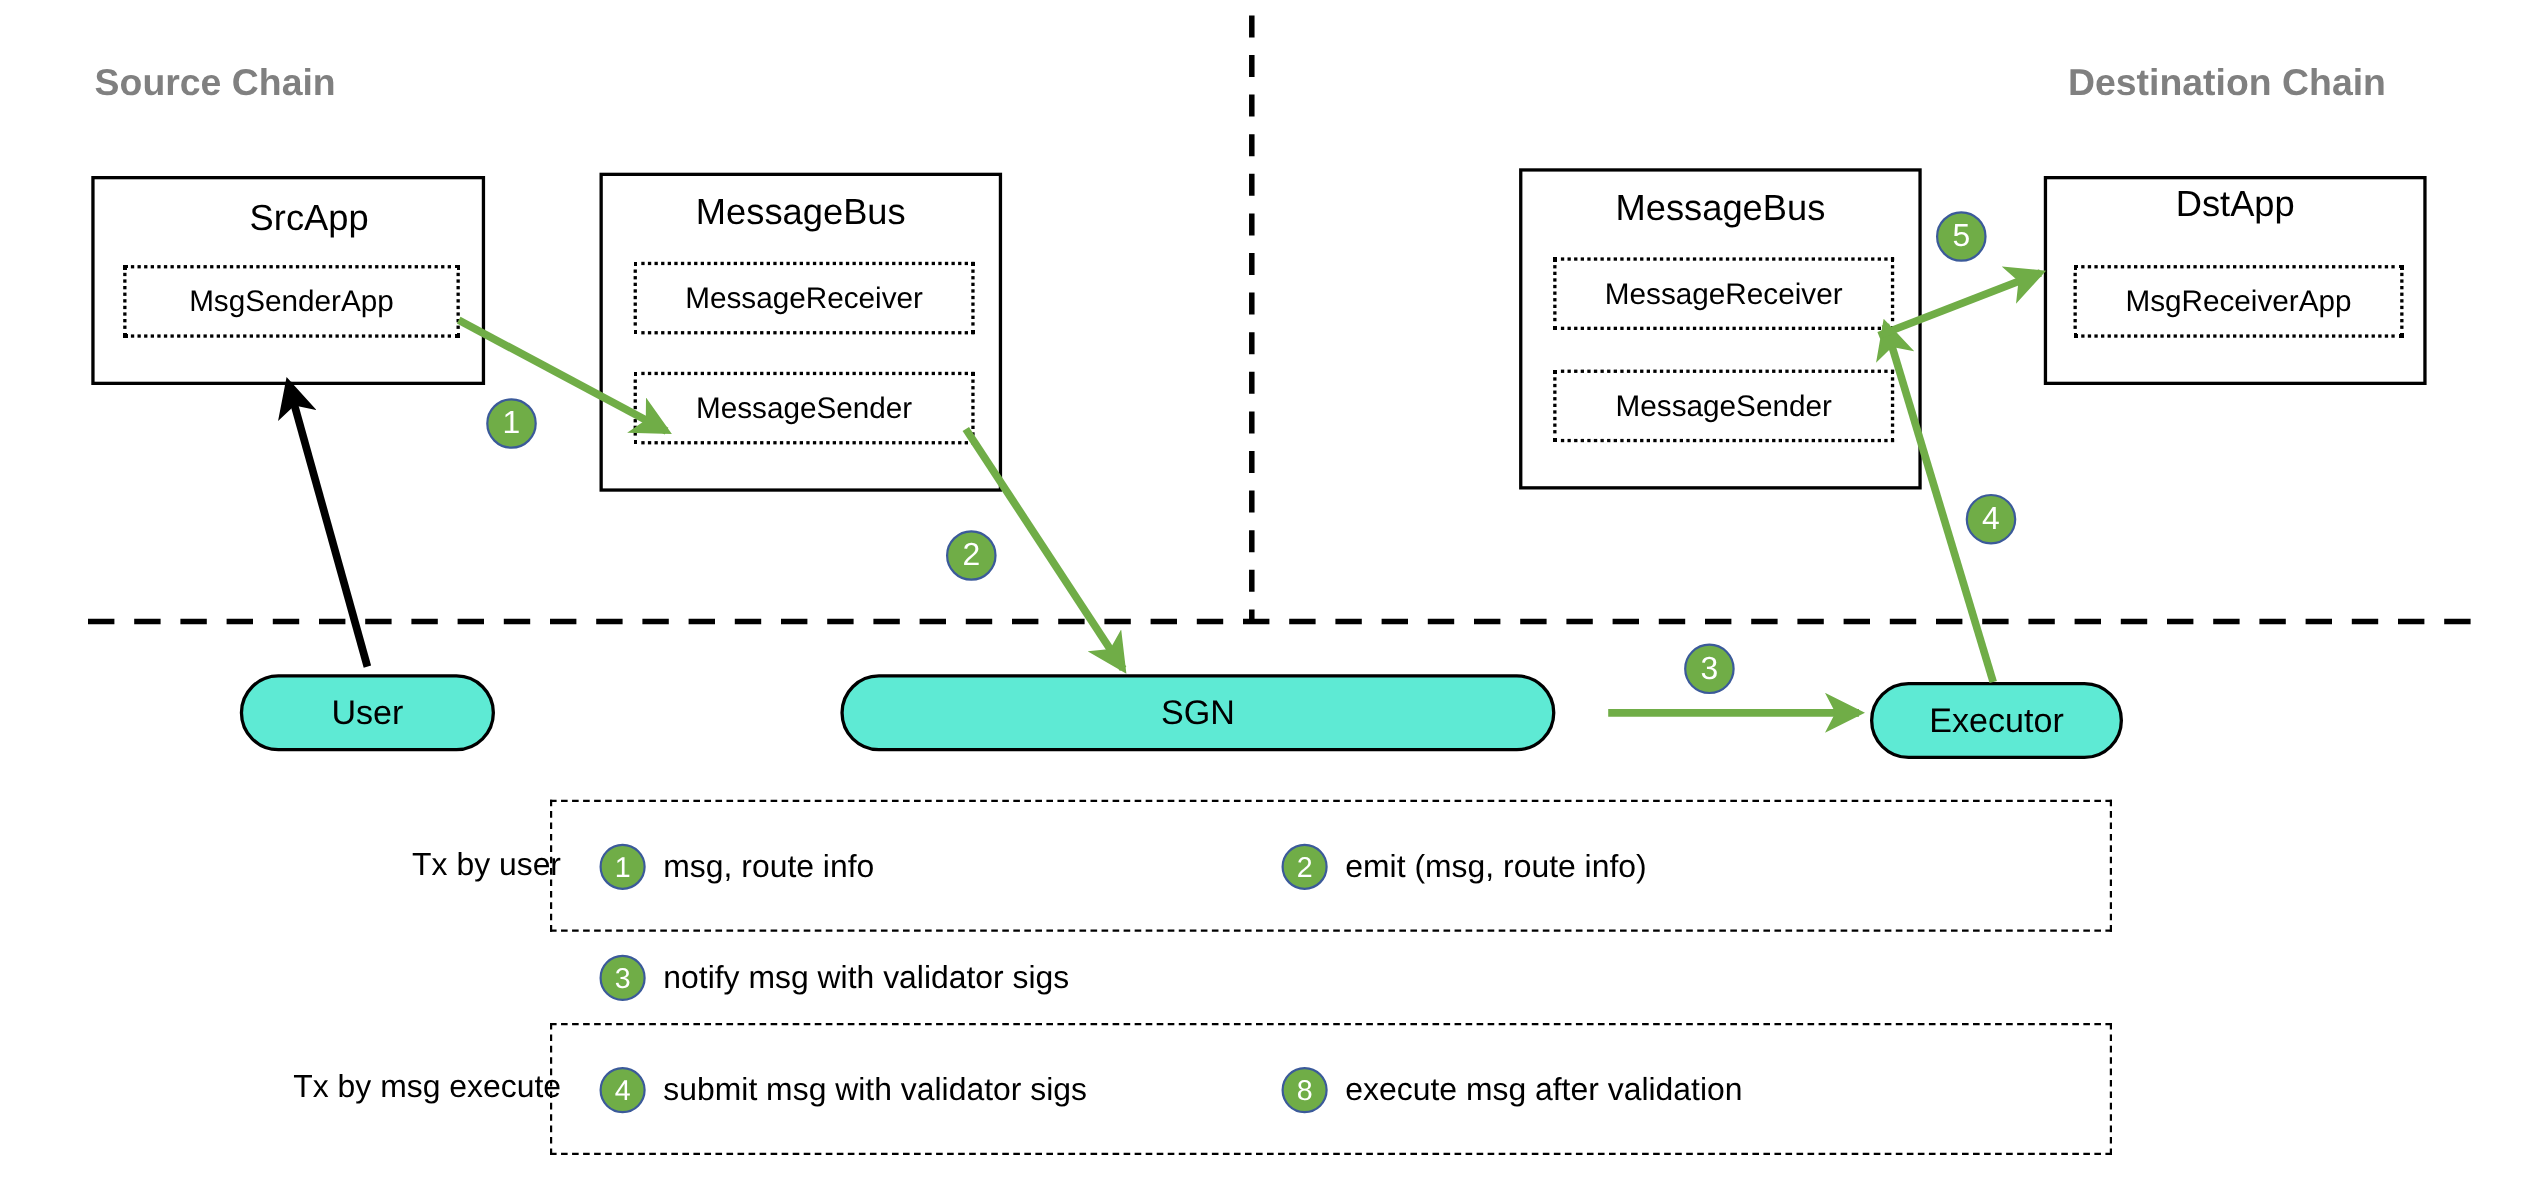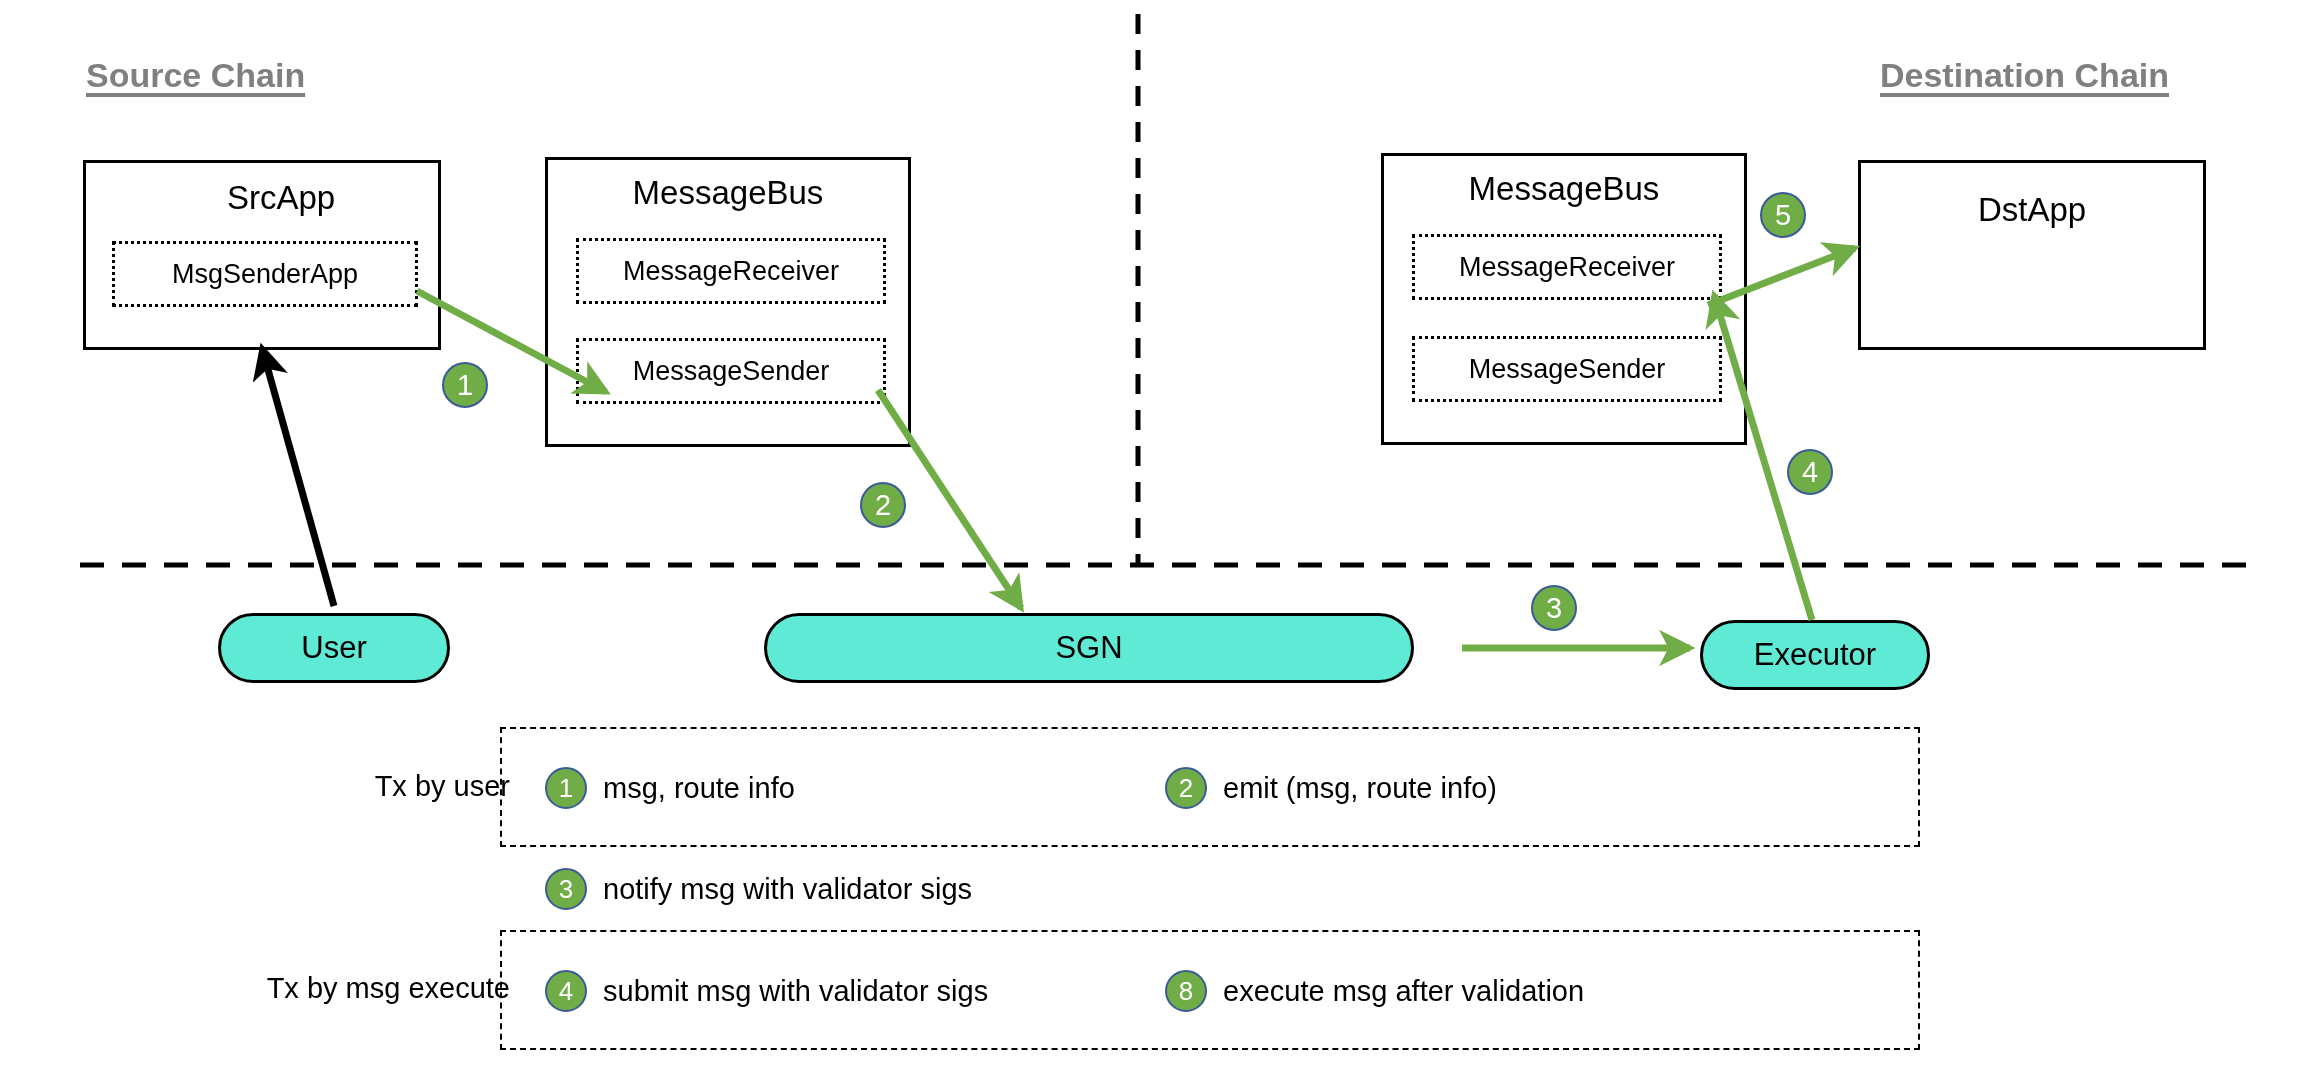--- a/index.html
+++ b/index.html
@@ -19,21 +19,20 @@
     background: #ffffff;
     overflow: hidden;
   }
   .abs { position: absolute; }
 
   
   .chain-title {
     font-size: 34px;
     font-weight: bold;
     color: #808080;
-    text-decoration: underline;
     text-underline-offset: 6px;
     text-decoration-thickness: 4px;
     white-space: nowrap;
     letter-spacing: 0px;
   }
 
   
   .box {
     box-sizing: border-box;
     border: 3px solid #000000;
@@ -167,21 +166,22 @@
     <div class="module abs" style="left:28px; top:178px; width:310px; height:66px;">MessageSender</div>
   </div>
 
   <div class="abs box" style="left:1381px; top:153px; width:366px; height:292px;">
     <div class="box-title" style="margin-top:14px;">MessageBus</div>
     <div class="module abs" style="left:28px; top:78px; width:310px; height:66px;">MessageReceiver</div>
     <div class="module abs" style="left:28px; top:180px; width:310px; height:66px;">MessageSender</div>
   </div>
 
   <div class="abs box" style="left:1858px; top:160px; width:348px; height:190px;">
-    <div class="box-title" style="margin-top:28px;">DstApp</div>
+    <div class="box-title" style="margin-top:3px;">DstApp</div>
+    <div class="module abs" style="left:24px; top:78px; width:300px; height:66px;">MsgReceiverApp</div>
   </div>
 
   <div class="abs pill" style="left:218px; top:613px; width:232px; height:70px; border-radius:35px;">User</div>
 
   <div class="abs pill" style="left:764px; top:613px; width:650px; height:70px; border-radius:35px;text-align:center;">SGN</div>
 
   <div class="abs pill" style="left:1700px; top:620px; width:230px; height:70px; border-radius:35px;">Executor</div>
 
   <div class="abs badge badge-lg" style="left:442px; top:362px;">1</div>
 

